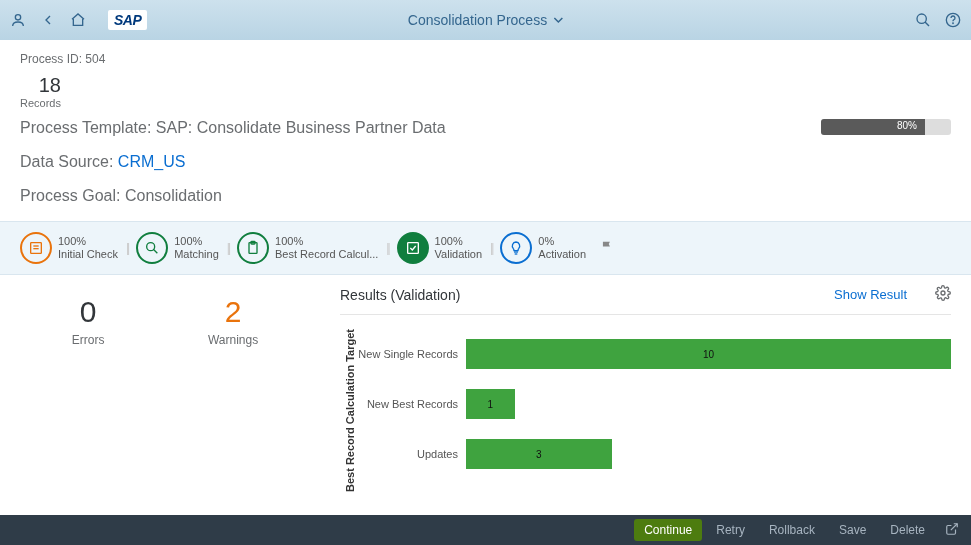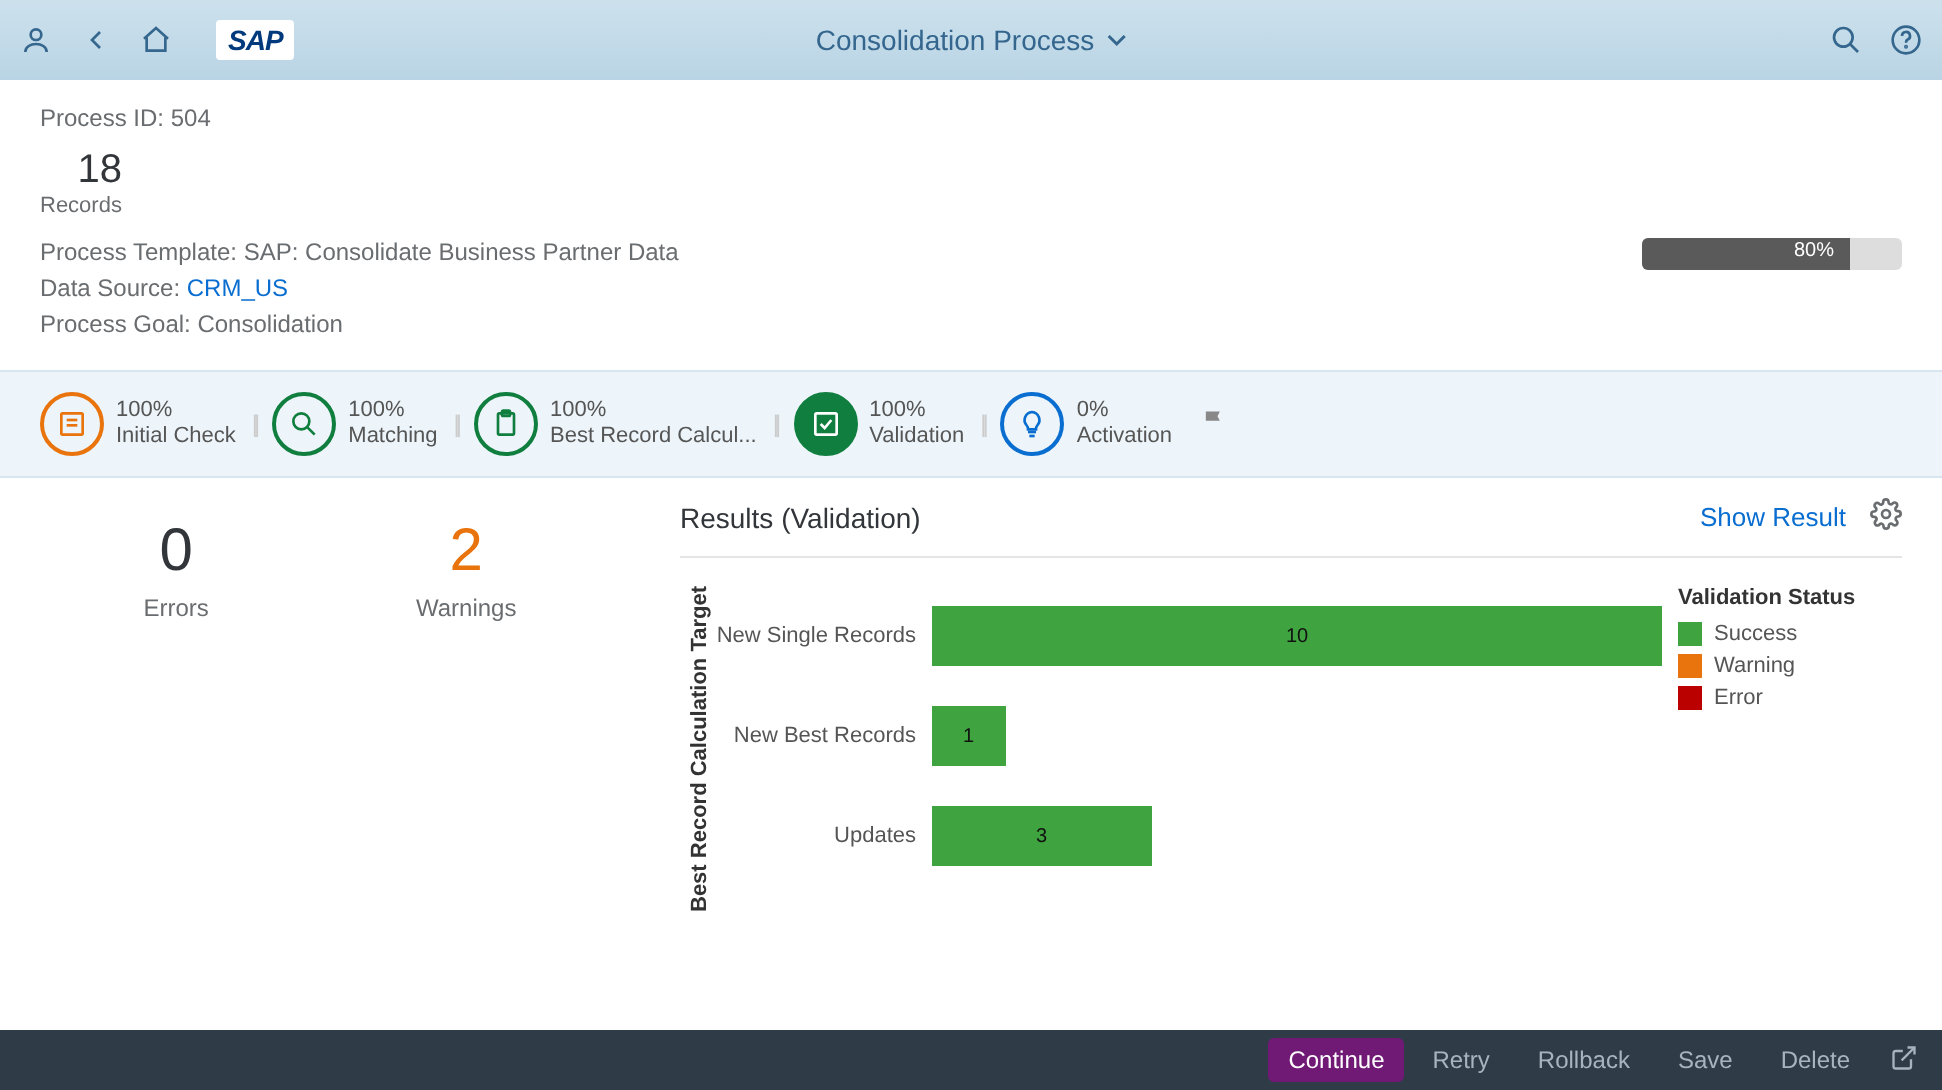--- a/index.html
+++ b/index.html
@@ -20,21 +20,21 @@
 
   .info { padding: 12px 20px 10px 20px; }
   .process-id { color:#6a6d70; font-size:12px; margin-bottom:8px; }
   .title-row { display:flex; justify-content:space-between; align-items:flex-start; }
   .page-title { font-size:22px; color:#32363a; font-weight:400; }
   .records-block { text-align:right; }
   .records-num { font-size:20px; color:#32363a; }
   .records-lbl { font-size:11px; color:#6a6d70; }
 
   .meta-row { display:flex; justify-content:space-between; margin-top:10px; }
-  .meta-left { display:flex; flex-direction:column; gap:4px; font-size:12px; color:#6a6d70; }
+  .meta-left { display:flex; flex-direction:column; gap:16px; font-size:16px; color:#6a6d70; }
   .meta-left a { color:#0a6ed1; text-decoration:none; }
   .meta-right { text-align:right; }
   .status-text { color:#6a6d70; font-size:12px; margin-bottom:6px; }
   .progress { width:130px; height:16px; background:#ddd; border-radius:3px; position:relative; float:right; overflow:hidden; }
   .progress .fill { height:100%; background:#5a5a5a; }
   .progress .pct { position:absolute; right:34px; top:1px; font-size:10px; color:#fff; }
 
   
   .train { background:#edf5fa; border-top:1px solid #d9e6ef; border-bottom:1px solid #d9e6ef; padding:10px 20px; display:flex; align-items:center; gap:8px; margin-top:6px; }
   .step { display:flex; align-items:center; gap:6px; }
@@ -46,21 +46,21 @@
   .step.blue .step-circle { border-color:#0a6ed1; color:#0a6ed1; }
   .step-text { display:flex; flex-direction:column; font-size:11px; color:#555; line-height:1.2; }
   .sep { color:#ccc; letter-spacing:-2px; font-size:12px; }
   .flag { color:#888; margin-left:6px; }
 
   
   .panels { display:flex; padding: 0 20px; margin-top:10px; gap: 30px; }
   .panel-left { width:290px; }
   .panel-right { flex:1; }
   .panel-header { font-size:14px; color:#32363a; padding-bottom:10px; border-bottom:1px solid #e5e5e5; margin-bottom:14px; display:flex; align-items:center; }
-  .panel-header .links { margin-left:auto; display:flex; align-items:center; gap:12px; }
+  .panel-header .links { margin-left:auto; display:flex; align-items:center; gap:28px; }
   .panel-header .links a { color:#0a6ed1; text-decoration:none; font-size:13px; }
   .panel-header .links .gear { color:#6a6d70; cursor:pointer; }
 
   .msg-stats { display:flex; justify-content:space-around; text-align:center; padding-top:10px; }
   .msg-col .num { font-size:30px; }
   .msg-col.errors .num { color:#32363a; }
   .msg-col.warnings .num { color:#e9730c; }
   .msg-col .lbl { font-size:12px; color:#6a6d70; margin-top:4px; }
 
   
@@ -73,21 +73,21 @@
   .bar { height:30px; background:#3fa33f; display:flex; align-items:center; justify-content:center; font-size:10px; color:#111; }
   .x-title { text-align:center; font-size:11px; font-weight:700; color:#333; margin-top:18px; padding-left:110px; }
   .legend { width:120px; padding-left:8px; }
   .legend-title { font-size:11px; font-weight:700; margin-bottom:6px; }
   .legend-item { display:flex; align-items:center; gap:6px; font-size:11px; color:#555; margin-bottom:4px; }
   .legend-sw { width:12px; height:12px; }
 
   
   .footer { position:absolute; bottom:0; left:0; right:0; height:30px; background:#2f3c48; display:flex; align-items:center; justify-content:flex-end; padding:0 12px; gap:4px; }
   .footer .btn { padding:4px 10px; font-size:12px; color:#a7b4c0; cursor:pointer; border-radius:3px; }
-  .footer .btn.primary { background:#701a75; color:#fff; }
+  .footer .btn.primary { background:#4d7c0f; color:#fff; }
   .footer .open-icon { color:#a7b4c0; margin-left:6px; cursor:pointer; }
   .footer .open-icon svg { width:14px; height:14px; }
 </style>
 </head>
 <body>
 
 <div class="topbar">
   <div class="left-icons">
     <span class="icon">
         <svg viewBox="0 0 24 24" fill="none" stroke="currentColor" stroke-width="2">
@@ -278,35 +278,20 @@
           </div>
           <div class="bar-row">
             <div class="bar-cat">Updates</div>
             <div class="bar-area">
                 <div class="bar" style="width:30%;">
                   <span>3</span>
                 </div>
               </div>
           </div>
         </div>
-        <div class="legend">
-          <div class="legend-title">Validation Status</div>
-          <div class="legend-item">
-              <div class="legend-sw" style="background:#3fa33f;"></div>
-              <span>Success</span>
-            </div>
-          <div class="legend-item">
-              <div class="legend-sw" style="background:#e9730c;"></div>
-              <span>Warning</span>
-            </div>
-          <div class="legend-item">
-              <div class="legend-sw" style="background:#bb0000;"></div>
-              <span>Error</span>
-            </div>
-        </div>
       </div>
     </div>
   </div>
 
 </div>
 
 <div class="footer">
   <div class="btn primary">Continue</div>
   <div class="btn">Retry</div>
   <div class="btn">Rollback</div>

